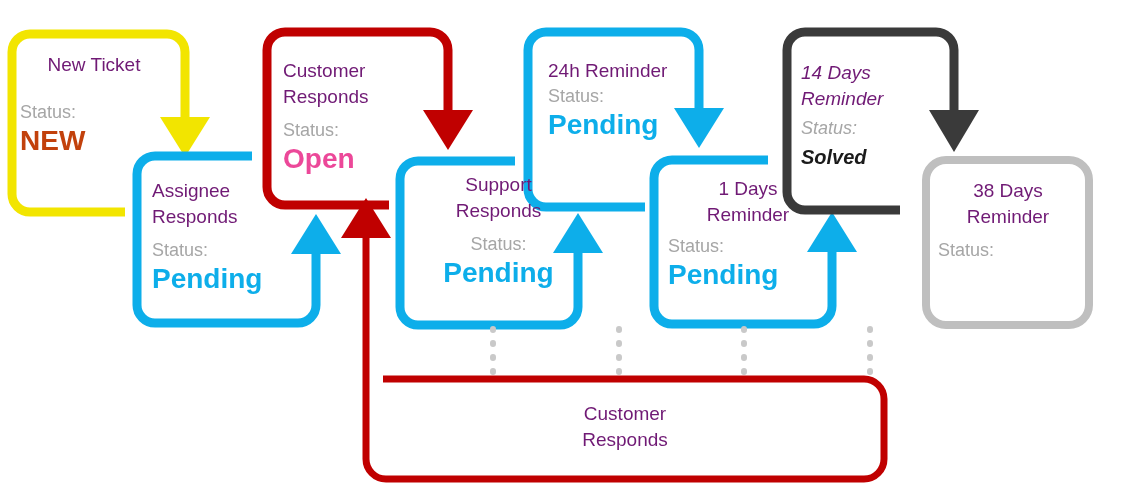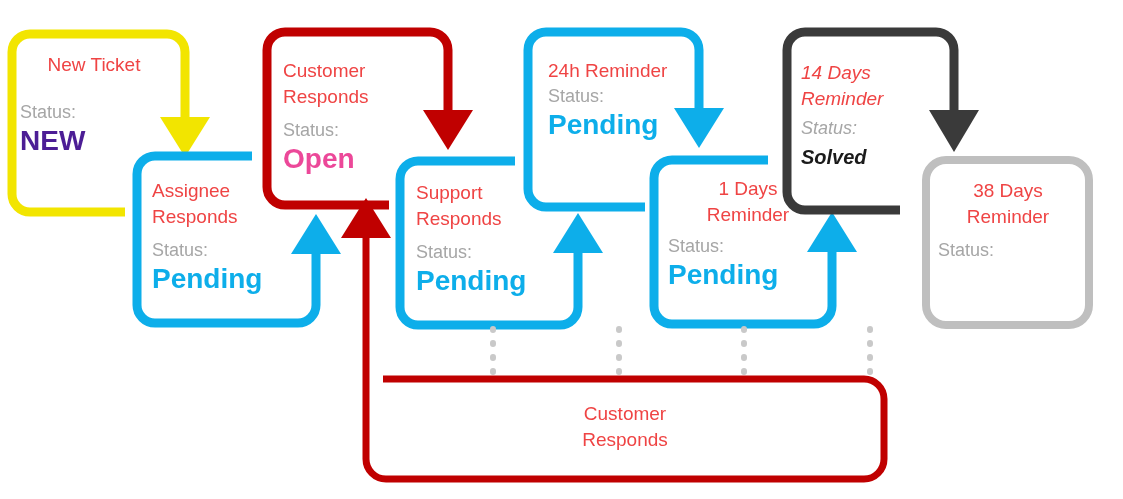--- a/index.html
+++ b/index.html
@@ -1,20 +1,20 @@
 <!DOCTYPE html>
 <html><head>
 <meta charset="utf-8">
 <style>
   html,body{margin:0;padding:0;background:#fff;}
   #stage{position:relative;width:1123px;height:499px;background:#ffffff;
          font-family:"Liberation Sans","DejaVu Sans",sans-serif;overflow:hidden;}
   svg#wires{position:absolute;left:0;top:0;width:1123px;height:499px;}
   .node{position:absolute;box-sizing:border-box;}
-  .ttl{font-size:19px;color:#ef4444;line-height:26px;white-space:pre-line;}
+  .ttl{font-size:19px;color:#701a75;line-height:26px;white-space:pre-line;}
   .stat{font-size:18px;color:#a6a6a6;line-height:24px;}
   .val{font-size:28px;font-weight:bold;line-height:34px;}
   .ctr{text-align:center;}
   .lft{text-align:left;}
 </style>
 </head>
 <body>
 
 <div id="stage">
 
@@ -49,38 +49,38 @@
     <line x1="870" y1="329" x2="870" y2="375" stroke="#c9c9c9" stroke-width="6" stroke-linecap="round" stroke-dasharray="1 13"></line>
 
     <path d="M383,379 L864,379 A20,20 0 0 1 884,399 L884,459 A20,20 0 0 1 864,479 L386,479 A20,20 0 0 1 366,459 L366,237" fill="none" stroke="#C00000" stroke-width="7" stroke-linecap="butt"></path>
     <polygon points="341,238 391,238 366,198" fill="#C00000"></polygon>
   </svg>
 
   <div class="node ctr" style="left:14px;top:52px;width:160px;">
     <div class="ttl">New Ticket</div>
     <div style="height:22px"></div>
     <div class="stat lft" style="padding-left:6px">Status:</div>
-    <div class="val lft" style="color:#4c1d95;padding-left:6px">NEW</div>
+    <div class="val lft" style="color:#c2410c;padding-left:6px">NEW</div>
   </div>
 
   <div class="node lft" style="left:152px;top:178px;width:165px;">
     <div class="ttl">Assignee
 Responds</div>
     <div class="stat" style="margin-top:8px">Status:</div>
     <div class="val" style="color:#0DAEEA">Pending</div>
   </div>
 
   <div class="node lft" style="left:283px;top:58px;width:160px;">
     <div class="ttl">Customer
 Responds</div>
     <div class="stat" style="margin-top:8px">Status:</div>
     <div class="val" style="color:#ec4899">Open</div>
   </div>
 
-  <div class="node lft" style="left:416px;top:180px;width:165px;">
+  <div class="node lft" style="left:416px;top:172px;width:165px;text-align:center;">
     <div class="ttl">Support
 Responds</div>
     <div class="stat" style="margin-top:8px">Status:</div>
     <div class="val" style="color:#0DAEEA">Pending</div>
   </div>
 
   <div class="node lft" style="left:548px;top:58px;width:180px;">
     <div class="ttl">24h Reminder</div>
     <div class="stat">Status:</div>
     <div class="val" style="color:#0DAEEA">Pending</div>

